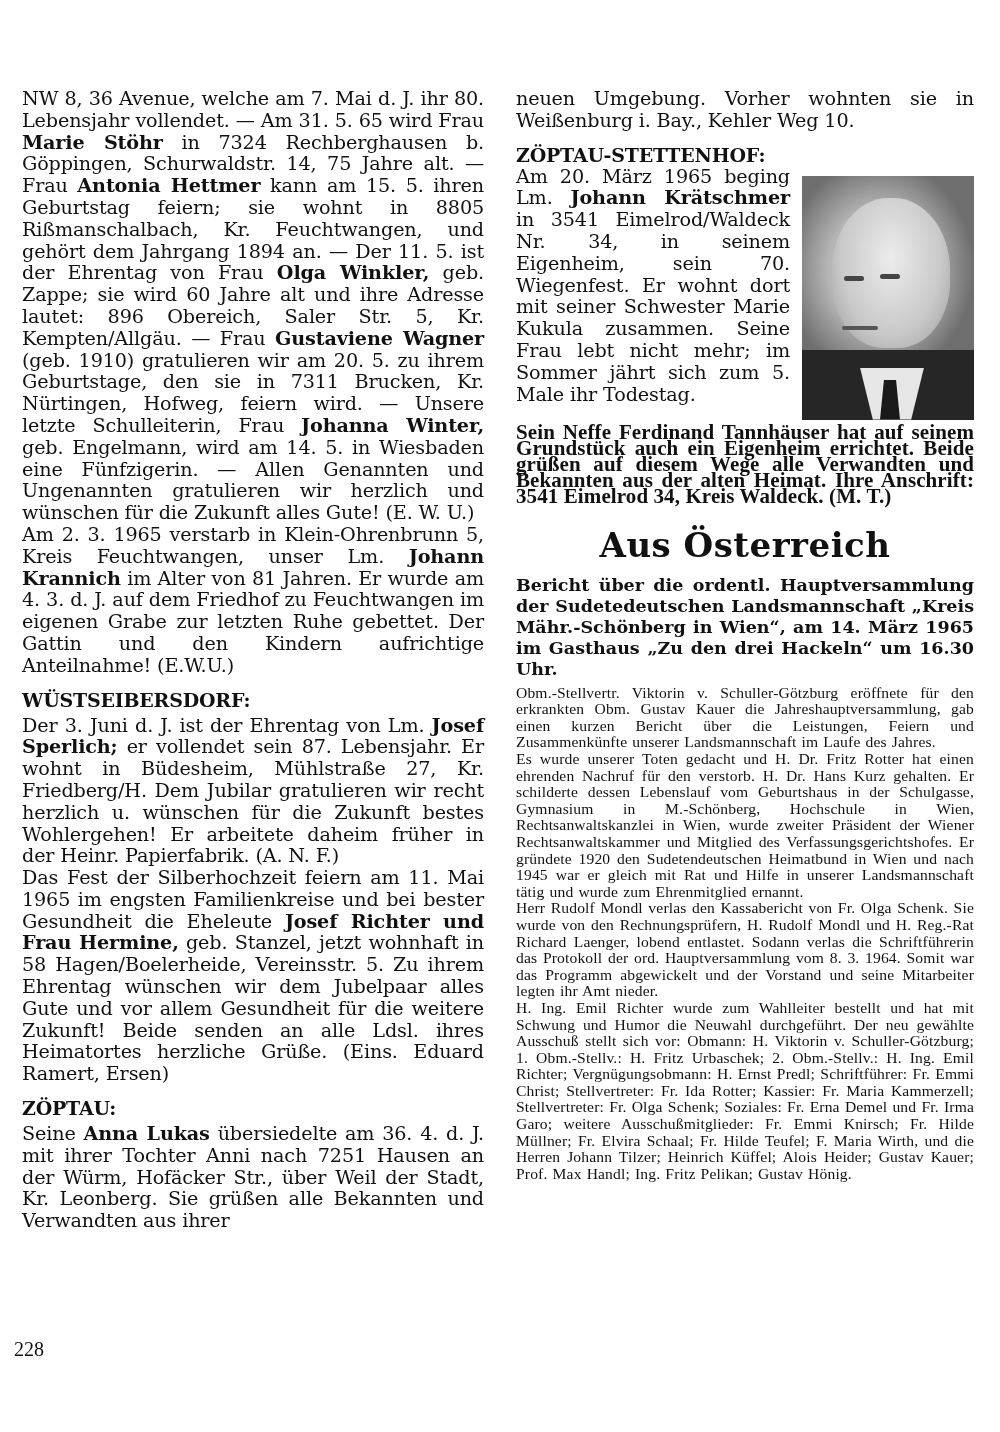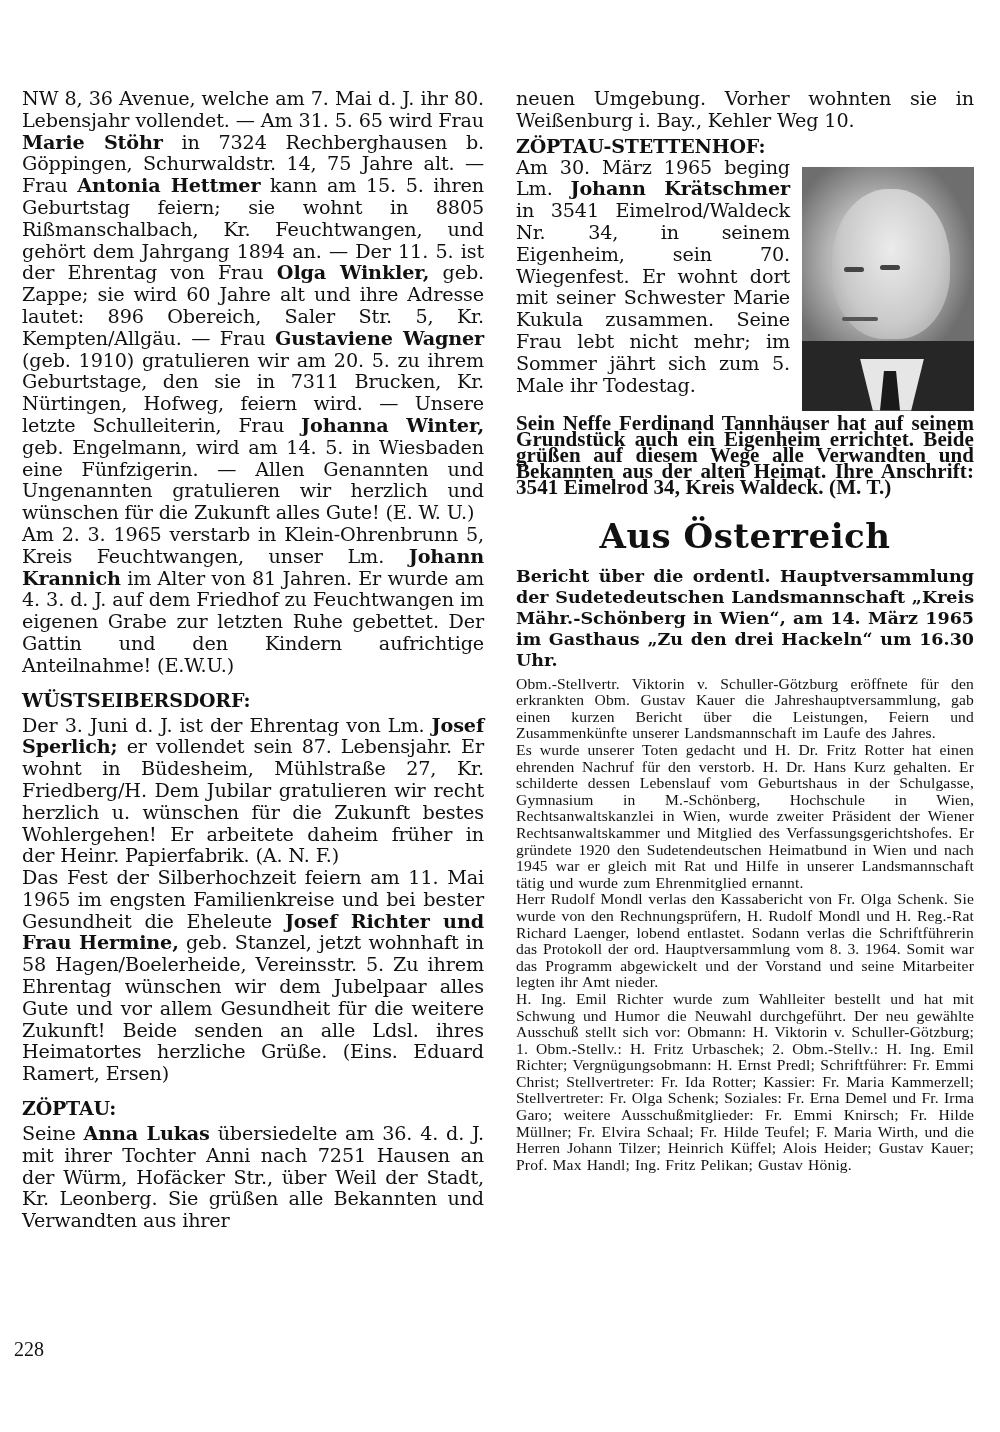--- a/index.html
+++ b/index.html
@@ -43,34 +43,34 @@
     <span>Das Fest der Silberhochzeit feiern am 11. Mai 1965 im engsten Familienkreise und bei bester Gesundheit die Eheleute </span><b>Josef Richter und Frau Hermine,</b><span> geb. Stanzel, jetzt wohnhaft in 58 Hagen/Boelerheide, Vereinsstr. 5. Zu ihrem Ehrentag wünschen wir dem Jubelpaar alles Gute und vor allem Gesundheit für die weitere Zukunft! Beide senden an alle Ldsl. ihres Heimatortes herzliche Grüße. (Eins. Eduard Ramert, Ersen)</span>
   </p>
   <div class="head" style="margin-top:12px;">ZÖPTAU:</div>
   <p class="p">
     <span>Seine </span><b>Anna Lukas</b><span> übersiedelte am 36. 4. d. J. mit ihrer Tochter Anni nach 7251 Hausen an der Würm, Hofäcker Str., über Weil der Stadt, Kr. Leonberg. Sie grüßen alle Bekannten und Verwandten aus ihrer</span>
   </p>
 </div>
 
 <div class="col right">
   <p class="p">neuen Umgebung. Vorher wohnten sie in Weißenburg i. Bay., Kehler Weg 10.</p>
-  <div class="head" style="margin-top:3px;margin-bottom:0;">ZÖPTAU-STETTENHOF:</div>
+  <div class="head" style="margin-top:12px;margin-bottom:0;">ZÖPTAU-STETTENHOF:</div>
   <div class="wrapbox">
     <div class="photo" title="Porträt Johann Krätschmer">
       <div class="bg"></div>
       <div class="head-shape"></div>
       <div class="eye" style="left:42px;top:100px;width:20px;"></div>
       <div class="eye" style="left:78px;top:98px;width:20px;"></div>
       <div class="mouth"></div>
       <div class="coat"></div>
       <div class="collar"></div>
       <div class="tie"></div>
     </div>
     <p class="p">
-      <span>Am 30. März 1965 beging Lm. </span><b>Johann Krätschmer</b><span> in 3541 Eimelrod/Waldeck Nr. 34, in seinem Eigenheim, sein 70. Wiegenfest. Er wohnt dort mit seiner Schwester Marie Kukula zusammen. Seine Frau lebt nicht mehr; im Sommer jährt sich zum 5. Male ihr Todestag.</span>
+      <span>Am 20. März 1965 beging Lm. </span><b>Johann Krätschmer</b><span> in 3541 Eimelrod/Waldeck Nr. 34, in seinem Eigenheim, sein 70. Wiegenfest. Er wohnt dort mit seiner Schwester Marie Kukula zusammen. Seine Frau lebt nicht mehr; im Sommer jährt sich zum 5. Male ihr Todestag.</span>
     </p>
   </div>
   <p class="small" style="clear:both;">Sein Neffe Ferdinand Tannhäuser hat auf seinem Grundstück auch ein Eigenheim errichtet. Beide grüßen auf diesem Wege alle Verwandten und Bekannten aus der alten Heimat. Ihre Anschrift: 3541 Eimelrod 34, Kreis Waldeck. (M. T.)</p>
 
   <div class="sect-title">Aus Österreich</div>
   <p class="sub">Bericht über die ordentl. Hauptversammlung der Sudetedeutschen Landsmannschaft „Kreis Mähr.-Schönberg in Wien“, am 14. März 1965 im Gasthaus „Zu den drei Hackeln“ um 16.30 Uhr.</p>
   <p class="smallr">Obm.-Stellvertr. Viktorin v. Schuller-Götzburg eröffnete für den erkrankten Obm. Gustav Kauer die Jahreshauptversammlung, gab einen kurzen Bericht über die Leistungen, Feiern und Zusammenkünfte unserer Landsmannschaft im Laufe des Jahres.</p>
   <p class="smallr">Es wurde unserer Toten gedacht und H. Dr. Fritz Rotter hat einen ehrenden Nachruf für den verstorb. H. Dr. Hans Kurz gehalten. Er schilderte dessen Lebenslauf vom Geburtshaus in der Schulgasse, Gymnasium in M.-Schönberg, Hochschule in Wien, Rechtsanwaltskanzlei in Wien, wurde zweiter Präsident der Wiener Rechtsanwaltskammer und Mitglied des Verfassungsgerichtshofes. Er gründete 1920 den Sudetendeutschen Heimatbund in Wien und nach 1945 war er gleich mit Rat und Hilfe in unserer Landsmannschaft tätig und wurde zum Ehrenmitglied ernannt.</p>
   <p class="smallr">Herr Rudolf Mondl verlas den Kassabericht von Fr. Olga Schenk. Sie wurde von den Rechnungsprüfern, H. Rudolf Mondl und H. Reg.-Rat Richard Laenger, lobend entlastet. Sodann verlas die Schriftführerin das Protokoll der ord. Hauptversammlung vom 8. 3. 1964. Somit war das Programm abgewickelt und der Vorstand und seine Mitarbeiter legten ihr Amt nieder.</p>
   <p class="smallr">H. Ing. Emil Richter wurde zum Wahlleiter bestellt und hat mit Schwung und Humor die Neuwahl durchgeführt. Der neu gewählte Ausschuß stellt sich vor: Obmann: H. Viktorin v. Schuller-Götzburg; 1. Obm.-Stellv.: H. Fritz Urbaschek; 2. Obm.-Stellv.: H. Ing. Emil Richter; Vergnügungsobmann: H. Ernst Predl; Schriftführer: Fr. Emmi Christ; Stellvertreter: Fr. Ida Rotter; Kassier: Fr. Maria Kammerzell; Stellvertreter: Fr. Olga Schenk; Soziales: Fr. Erna Demel und Fr. Irma Garo; weitere Ausschußmitglieder: Fr. Emmi Knirsch; Fr. Hilde Müllner; Fr. Elvira Schaal; Fr. Hilde Teufel; F. Maria Wirth, und die Herren Johann Tilzer; Heinrich Küffel; Alois Heider; Gustav Kauer; Prof. Max Handl; Ing. Fritz Pelikan; Gustav Hönig.</p>

